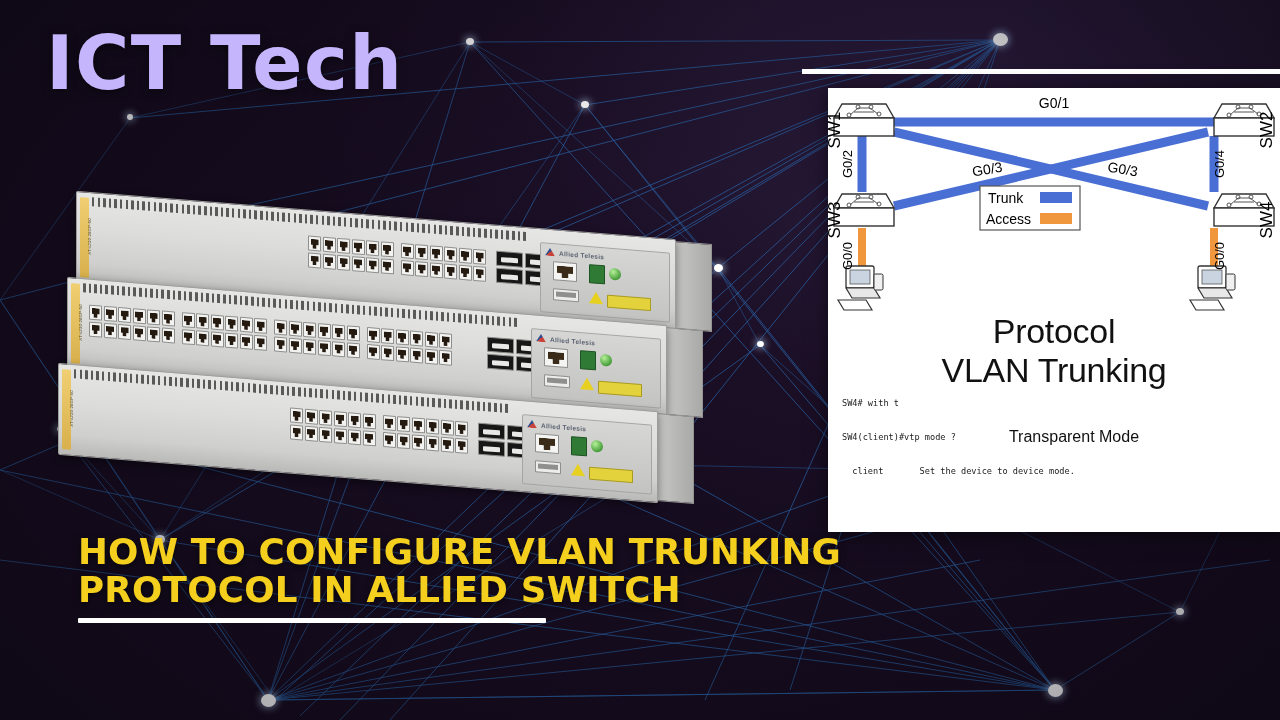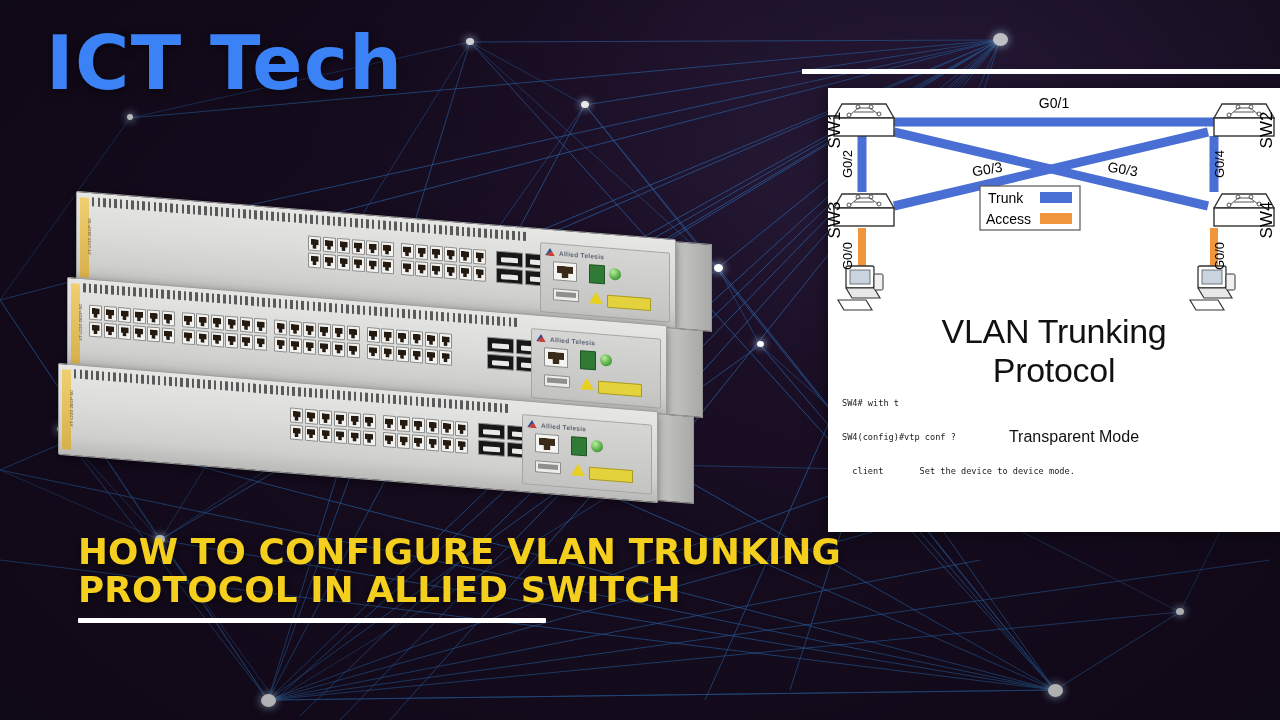--- a/index.html
+++ b/index.html
@@ -35,21 +35,21 @@
   .bg-net {
     position: absolute;
     inset: 0;
   }
 
   
   .logo {
     position: absolute;
     left: 46px;
     top: 26px;
-    color: #3b82f6;
+    color: #c4b5fd;
     font-size: 74px;
     font-weight: bold;
     letter-spacing: 1.5px;
     line-height: 1;
     font-family: "DejaVu Sans", sans-serif;
     white-space: nowrap;
     text-shadow: 0 2px 10px rgba(0,0,0,0.5);
   }
 
   
@@ -771,29 +771,29 @@
       <g>
         <rect x="152" y="98" width="100" height="44" fill="#ffffff" stroke="#555" stroke-width="1.2"></rect>
         <text x="160" y="115" font-family="Liberation Sans, sans-serif" font-size="14" fill="#000">Trunk</text>
         <rect x="212" y="104" width="32" height="11" fill="#4a6fd4"></rect>
         <text x="158" y="136" font-family="Liberation Sans, sans-serif" font-size="14" fill="#000">Access</text>
         <rect x="212" y="125" width="32" height="11" fill="#f0963c"></rect>
       </g>
     </svg>
 
     <div class="panel-title">
+      <div>Protocol</div>
       <div>VLAN Trunking</div>
-      <div>Protocol</div>
     </div>
 
     <div class="panel-subtitle">Transparent Mode</div>
 
     <div class="cli">
       <div>SW4# with t</div>
-      <div>SW4(config)#vtp conf ?</div>
+      <div>SW4(client)#vtp mode ?</div>
       <div>  client       Set the device to device mode.</div>
       
       
       
       
       
       
     </div>
   </div>
 

